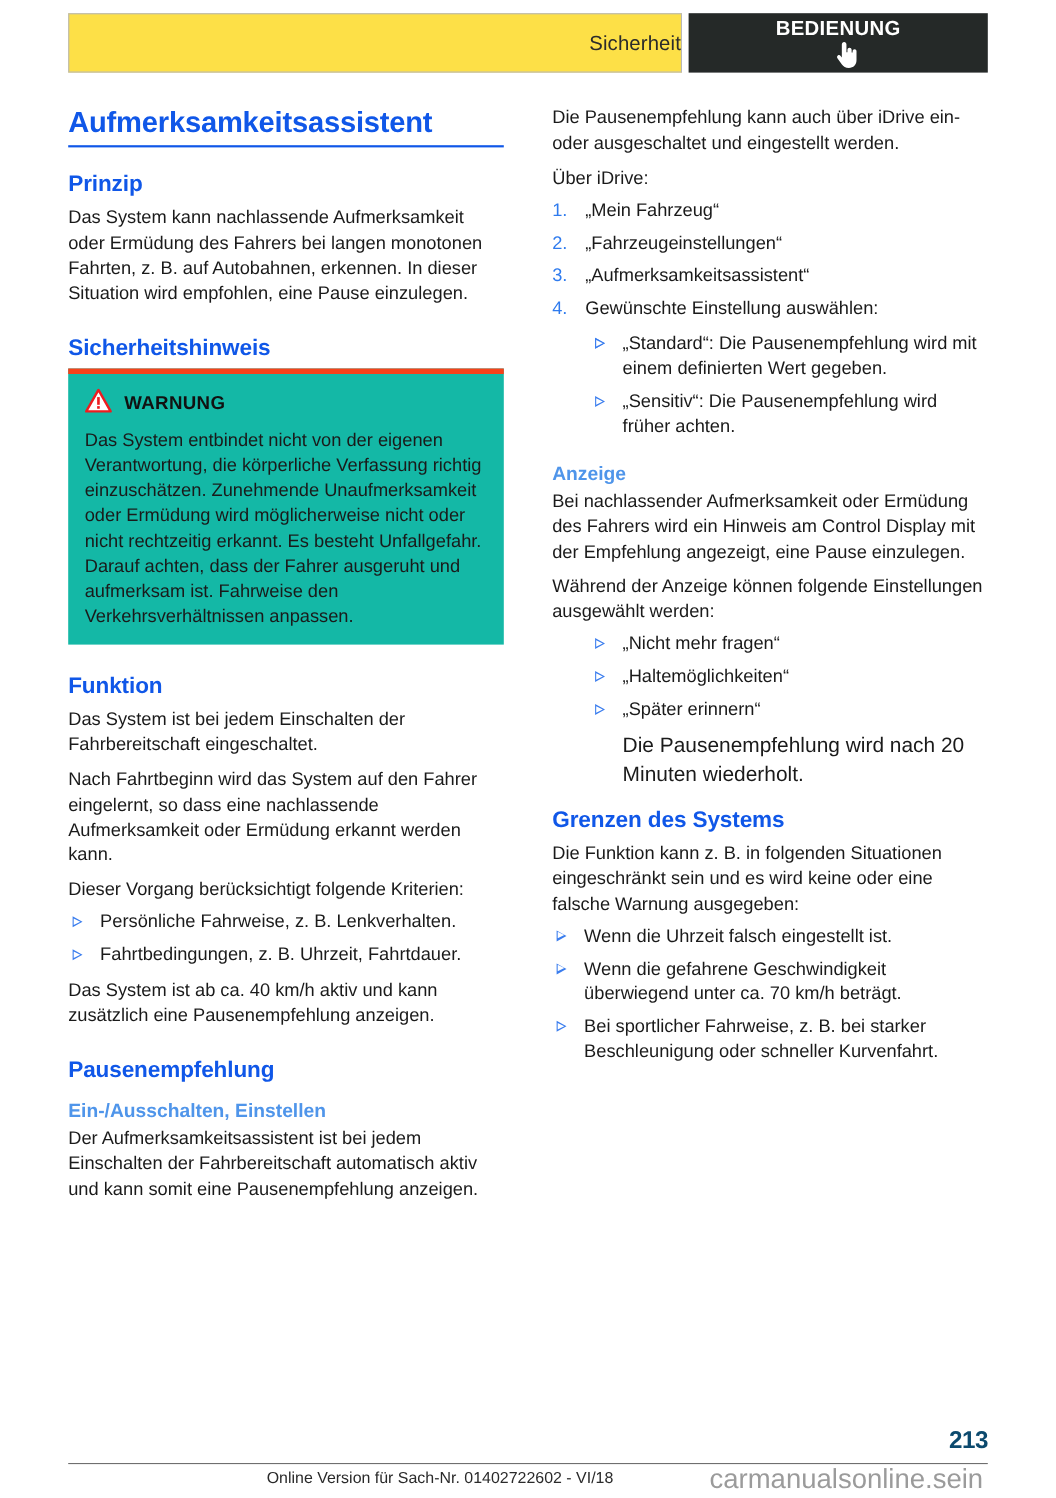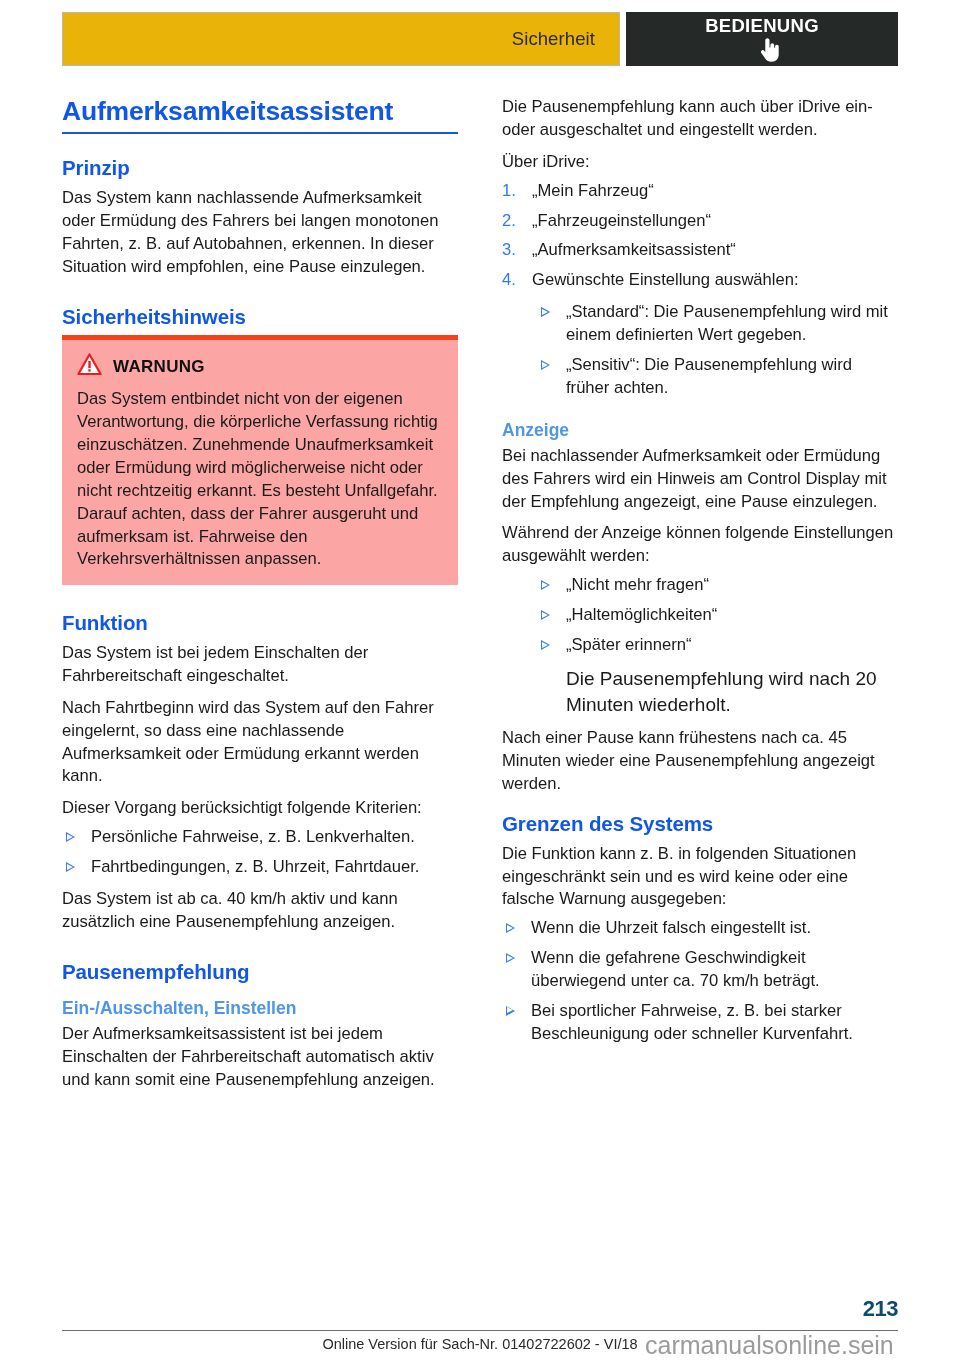--- a/index.html
+++ b/index.html
@@ -22,25 +22,25 @@
     left: 62px;
     top: 12px;
     width: 836px;
     height: 54px;
     display: flex;
     align-items: stretch;
   }
   .header-left {
     flex: 1 1 auto;
     border: 1px solid #b8b8b8;
-    background: #eab308;
+    background: #fde047;
     display: flex;
     align-items: center;
     justify-content: flex-end;
-    padding-right: 24px;
+    padding-right: 0;
     box-sizing: border-box;
   }
   .header-left .chapter-name {
     font-size: 18.5px;
     color: #2b2b2b;
     letter-spacing: 0.1px;
   }
   .header-right {
     width: 272px;
     margin-left: 6px;
@@ -112,21 +112,21 @@
   p.para {
     font-size: 16.6px;
     line-height: 1.38;
     margin: 0 0 9px 0;
     color: #1a1a1a;
   }
   p.para.tight { margin-bottom: 6px; }
 
   
   .warnbox {
-    background: #fca5a5;
+    background: #14b8a6;
     border-top: 5px solid #F6421B;
     padding: 13px 15px 14px 15px;
     margin: 6px 0 0 0;
     box-sizing: border-box;
   }
   .warn-head {
     display: flex;
     align-items: center;
     margin-bottom: 8px;
   }
@@ -217,21 +217,21 @@
     left: 62px;
     top: 1330px;
     width: 836px;
     height: 1px;
     background: #6f6f6f;
   }
   .footer-note {
     position: absolute;
     left: 0;
     top: 1336px;
-    width: 960px;
+    width: 800px;
     text-align: center;
     font-size: 14.5px;
     color: #2a2a2a;
   }
   .watermark {
     position: absolute;
     left: 645px;
     top: 1331px;
     font-size: 25px;
     color: #9b9b9b;
@@ -318,21 +318,20 @@
     <h3 class="h3" style="margin-top:20px;">Anzeige</h3>
     <p class="para">Bei nachlassender Aufmerksamkeit oder Ermüdung des Fahrers wird ein Hinweis am Control Display mit der Empfehlung angezeigt, eine Pause einzulegen.</p>
     <p class="para tight">Während der Anzeige können folgende Einstellungen ausgewählt werden:</p>
 
     <ul class="bullets indent">
       <li><span class="tri"></span><span>„Nicht mehr fragen“</span></li>
       <li><span class="tri"></span><span>„Haltemöglichkeiten“</span></li>
       <li><span class="tri"></span><span>„Später erinnern“</span></li>
     </ul>
     <p class="sub-note">Die Pausenempfehlung wird nach 20 Minuten wiederholt.</p>
-    <p class="para">Nach einer Pause kann frühestens nach ca. 45 Minuten wieder eine Pausenempfehlung angezeigt werden.</p>
 
     <h2 class="h2" style="margin-top:16px;">Grenzen des Systems</h2>
     <p class="para tight">Die Funktion kann z. B. in folgenden Situationen eingeschränkt sein und es wird keine oder eine falsche Warnung ausgegeben:</p>
     <ul class="bullets">
       <li><span class="tri"></span><span>Wenn die Uhrzeit falsch eingestellt ist.</span></li>
       <li><span class="tri"></span><span>Wenn die gefahrene Geschwindigkeit überwiegend unter ca. 70 km/h beträgt.</span></li>
       <li><span class="tri"></span><span>Bei sportlicher Fahrweise, z. B. bei starker Beschleunigung oder schneller Kurvenfahrt.</span></li>
     </ul>
   </div>
 </div>

